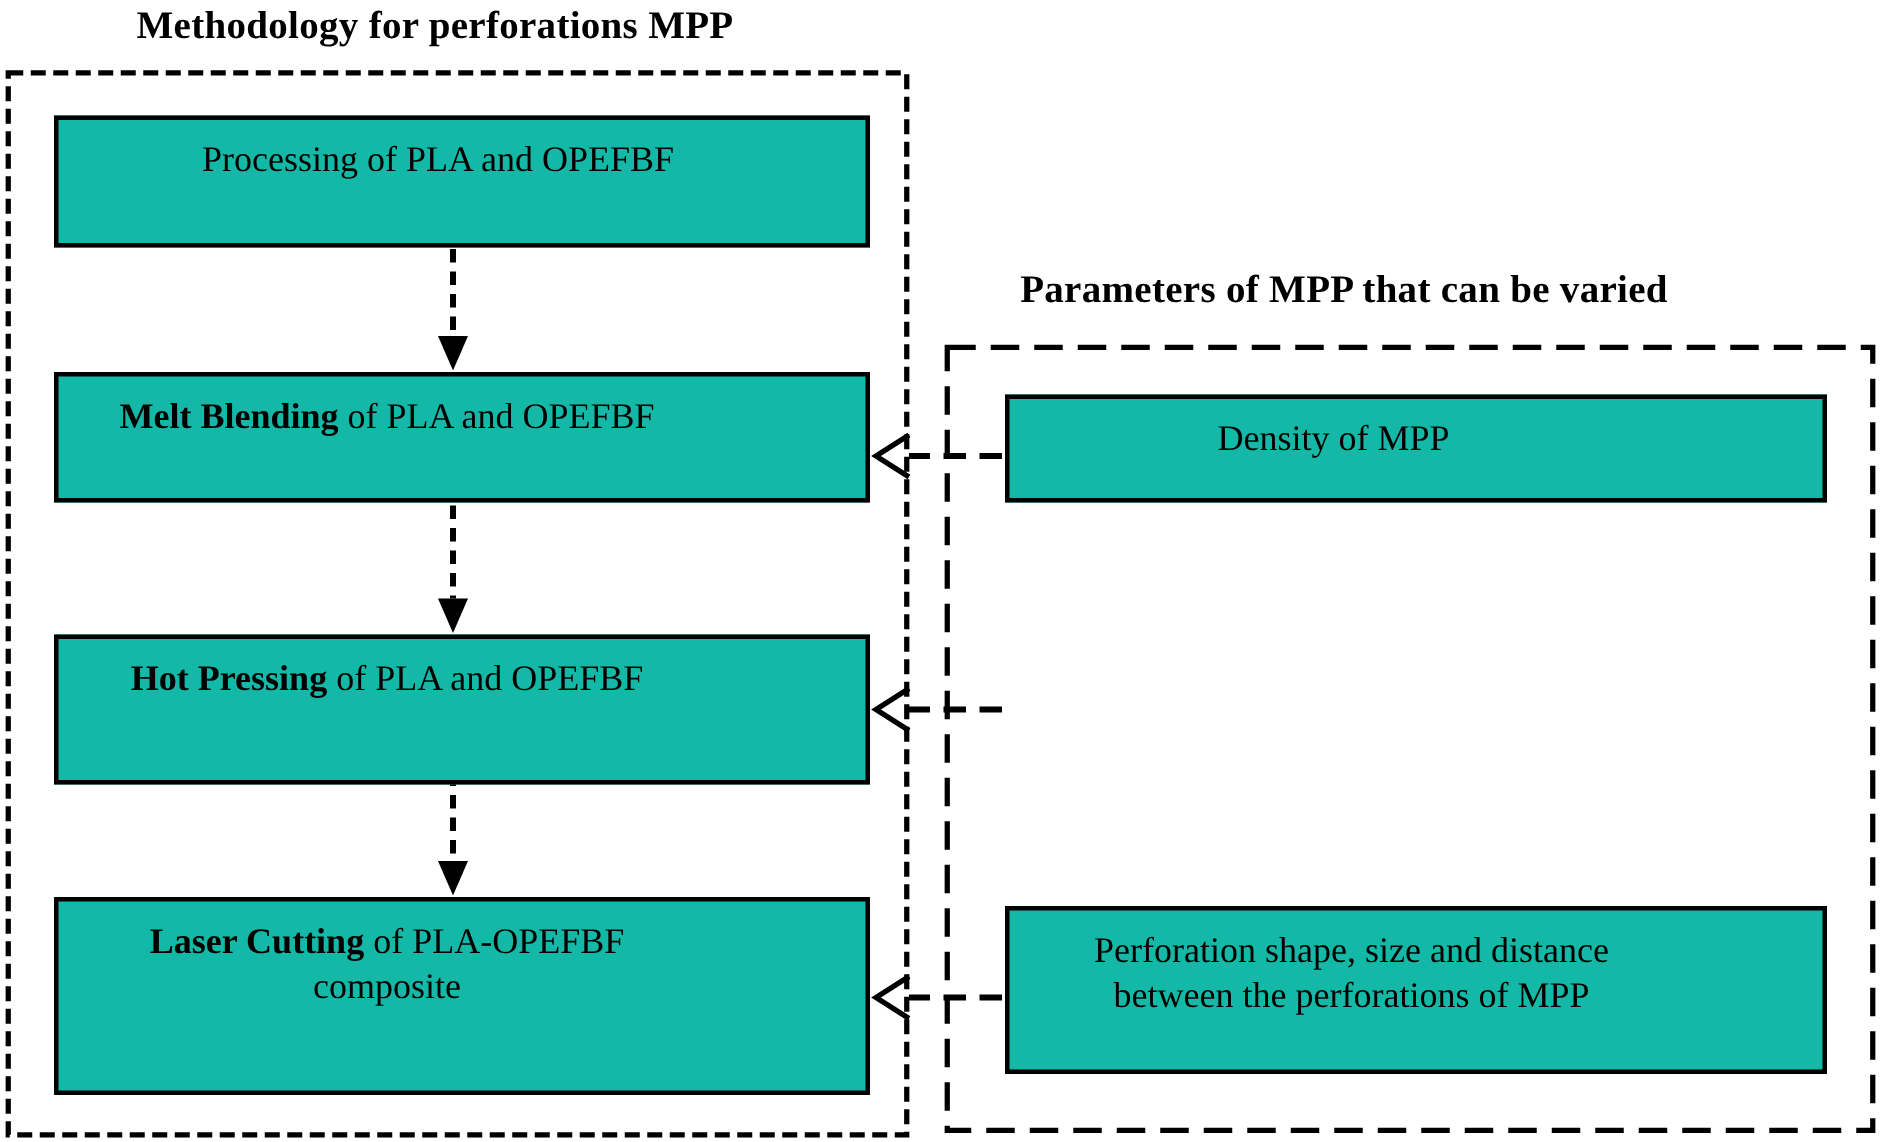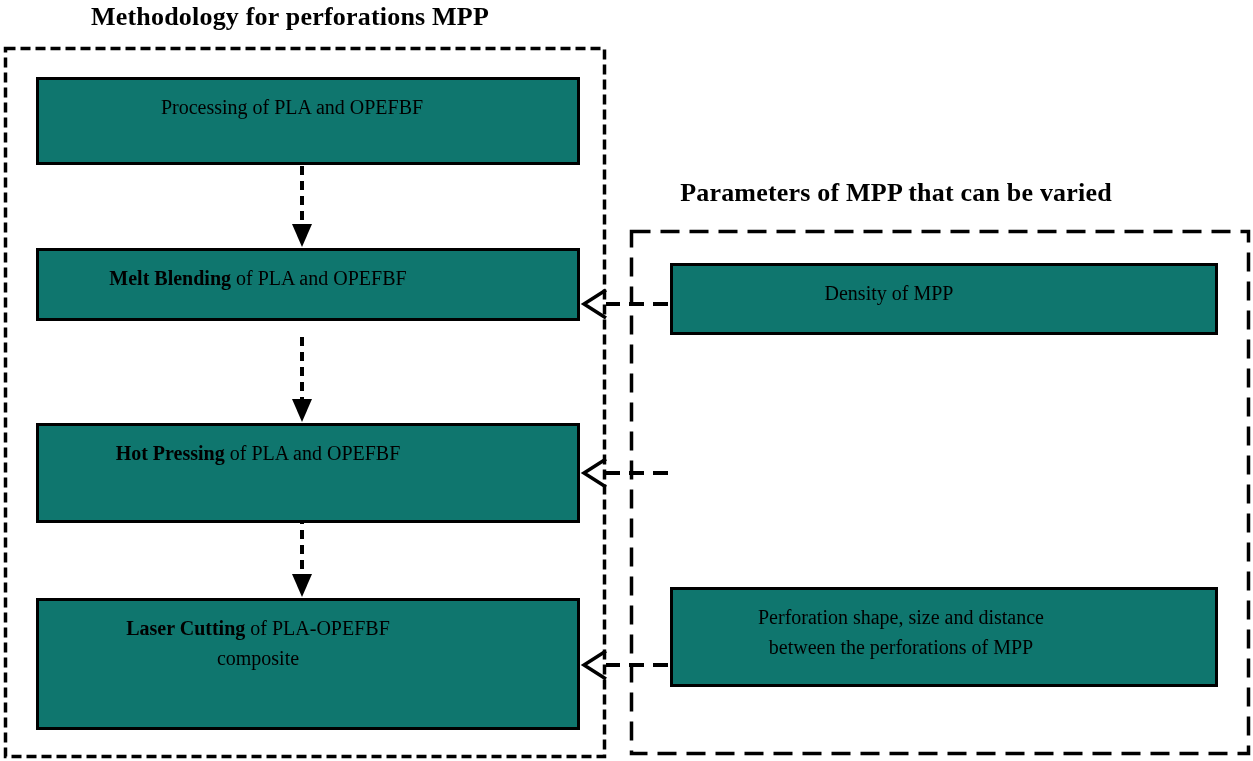--- a/index.html
+++ b/index.html
@@ -25,23 +25,23 @@
     position: absolute;
     font-size: 26px;
     font-weight: bold;
     text-align: center;
     white-space: nowrap;
     letter-spacing: 0.2px;
   }
   .box {
     position: absolute;
     border: 3px solid #000000;
-    background: #0f766e;
+    background: #14b8a6;
     box-sizing: border-box;
-    font-size: 20px;
+    font-size: 24px;
     line-height: 30px;
     text-align: center;
   }
   .box .box-text {
     padding-top: 12px;
   }
   .pr-32  .box-text { padding-right: 32px; }
   .pr-100 .box-text { padding-right: 100px; }
   .pr-110 .box-text { padding-right: 110px; }
   .b { font-weight: bold; }
@@ -85,21 +85,21 @@
 
   <div class="panel-title" style="left:0px; top:2px; width:580px;">Methodology for perforations MPP</div>
   <div class="panel-title" style="left:636px; top:178px; width:520px;">Parameters of MPP that can be varied</div>
 
   <div class="box pr-32" style="left:36px; top:77px; width:544px; height:88px;">
     <div class="box-text">
       <span class="b"></span><span>Processing of PLA and OPEFBF</span>
     </div>
   </div>
 
-  <div class="box pr-100" style="left:36px; top:248px; width:544px; height:73px;">
+  <div class="box pr-100" style="left:36px; top:248px; width:544px; height:87px;">
     <div class="box-text">
       <span class="b">Melt Blending</span><span> of PLA and OPEFBF</span>
     </div>
   </div>
 
   <div class="box pr-100" style="left:36px; top:423px; width:544px; height:100px;">
     <div class="box-text">
       <span class="b">Hot Pressing</span><span> of PLA and OPEFBF</span>
     </div>
   </div>
@@ -109,20 +109,20 @@
       <div><span class="b">Laser Cutting</span><span> of PLA-OPEFBF</span></div>
       <div>composite</div>
     </div>
   </div>
 
   <div class="box pr-110" style="left:670px; top:263px; width:548px; height:72px;">
     <div class="box-text">Density of MPP</div>
   </div>
 
 
-  <div class="box pr-110" style="left:670px; top:587px; width:548px; height:100px;padding-left:24px;">
+  <div class="box pr-110" style="left:670px; top:604px; width:548px; height:112px;padding-left:24px;">
     <div class="box-text">
       <div>Perforation shape, size and distance</div>
       <div>between the perforations of MPP</div>
     </div>
   </div>
 
 </div>
 
 </body></html>

